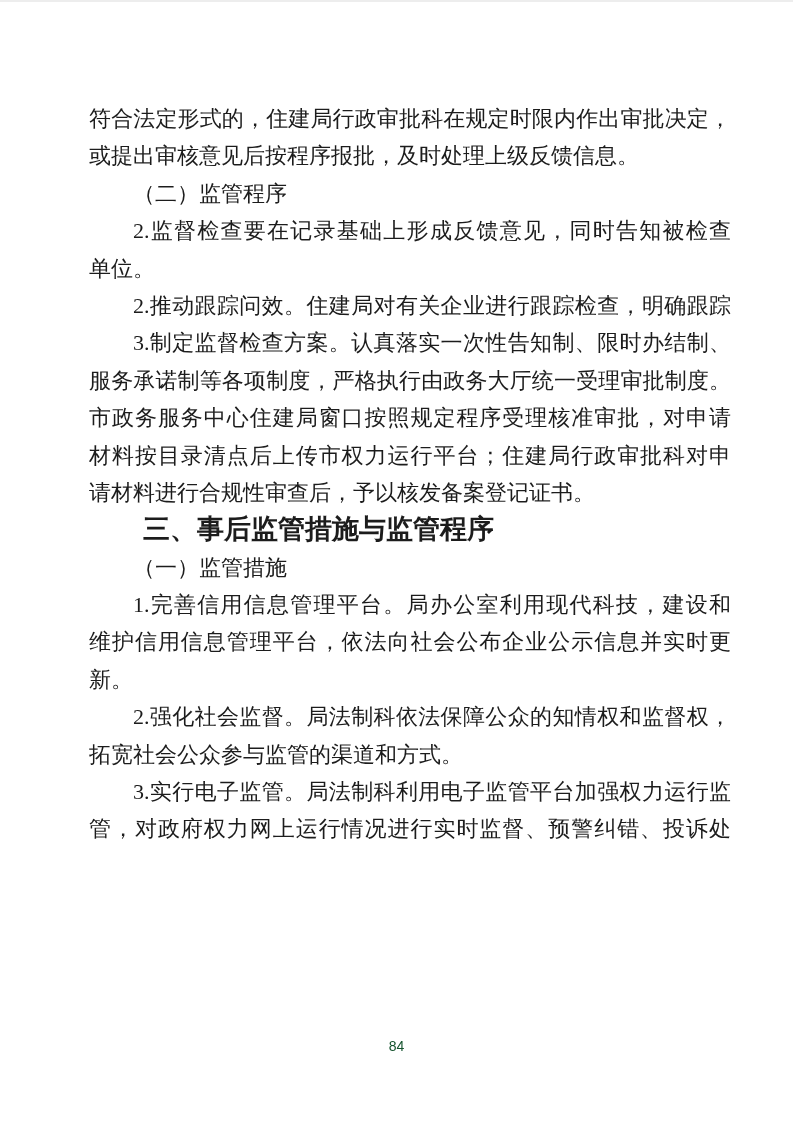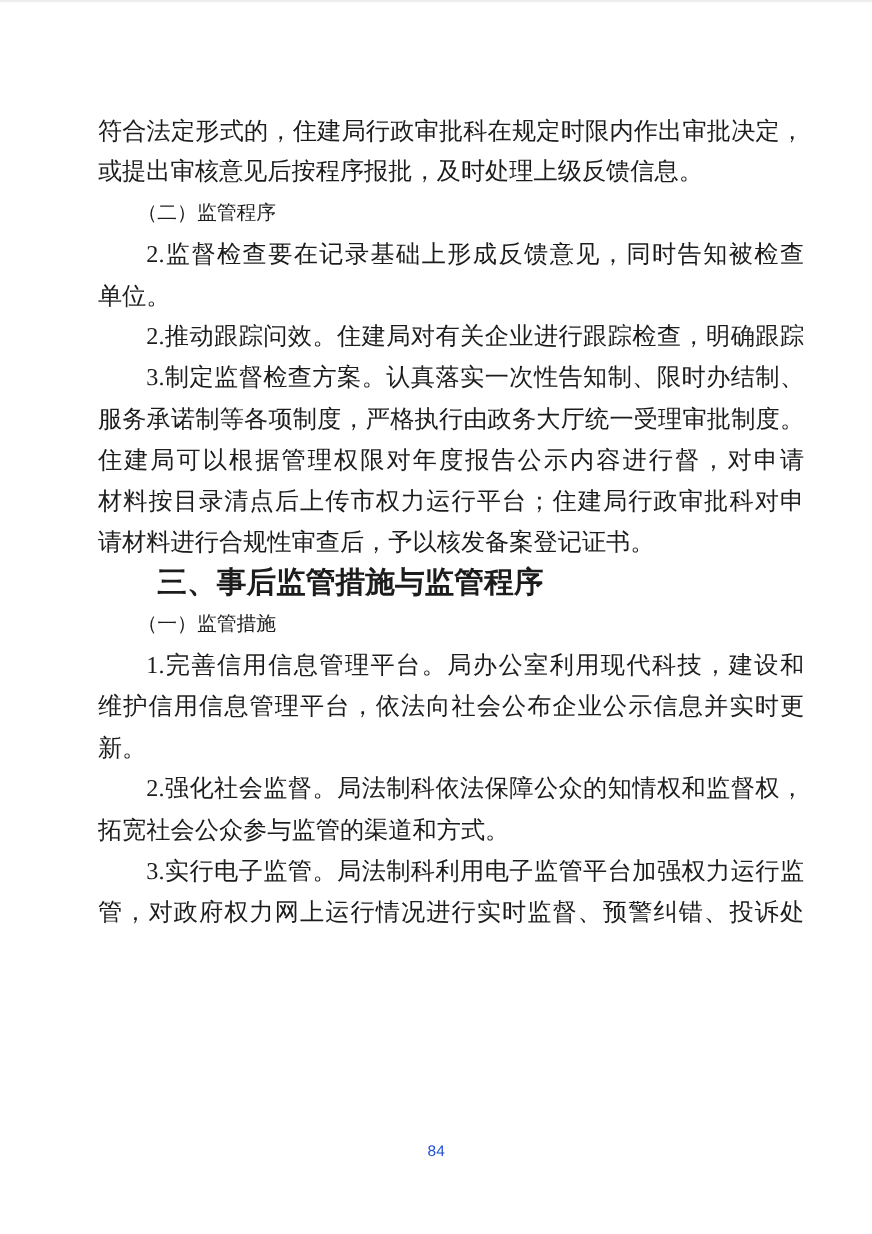--- a/index.html
+++ b/index.html
@@ -44,29 +44,29 @@
   }
   .line.indent {
     text-indent: 2em;
   }
   .para.heading .line {
     font-family: "Liberation Sans", "DejaVu Sans", sans-serif;
     font-weight: 700;
     font-size: 27px;
   }
   .para.sub .line {
-    font-size: 18px;
+    font-size: 22px;
   }
   .page-number {
     position: absolute;
     left: 0; right: 0;
     top: 1038px;
     text-align: center;
     font-size: 14px;
-    color: #1d4ed8;
+    color: #14532d;
     font-family: "Liberation Sans", "DejaVu Sans", sans-serif;
   }
 </style>
 </head>
 <body>
 
 <div class="page">
   <div class="page-top-edge"></div>
   <div class="doc-body">
       <div class="para body">
@@ -79,21 +79,21 @@
       <div class="para body">
         <div class="line fill indent">2.监督检查要在记录基础上形成反馈意见，同时告知被检查</div>
         <div class="line">单位。</div>
       </div>
       <div class="para body">
         <div class="line fill indent">2.推动跟踪问效。住建局对有关企业进行跟踪检查，明确跟踪</div>
       </div>
       <div class="para body">
         <div class="line fill indent">3.制定监督检查方案。认真落实一次性告知制、限时办结制、</div>
         <div class="line fill">服务承诺制等各项制度，严格执行由政务大厅统一受理审批制度。</div>
-        <div class="line fill">住建局可以根据管理权限对年度报告公示内容进行督，对申请</div>
+        <div class="line fill">市政务服务中心住建局窗口按照规定程序受理核准审批，对申请</div>
         <div class="line fill">材料按目录清点后上传市权力运行平台；住建局行政审批科对申</div>
         <div class="line">请材料进行合规性审查后，予以核发备案登记证书。</div>
       </div>
       <div class="para heading">
         <div class="line indent">三、事后监管措施与监管程序</div>
       </div>
       <div class="para sub">
         <div class="line indent">（一）监管措施</div>
       </div>
       <div class="para body">

